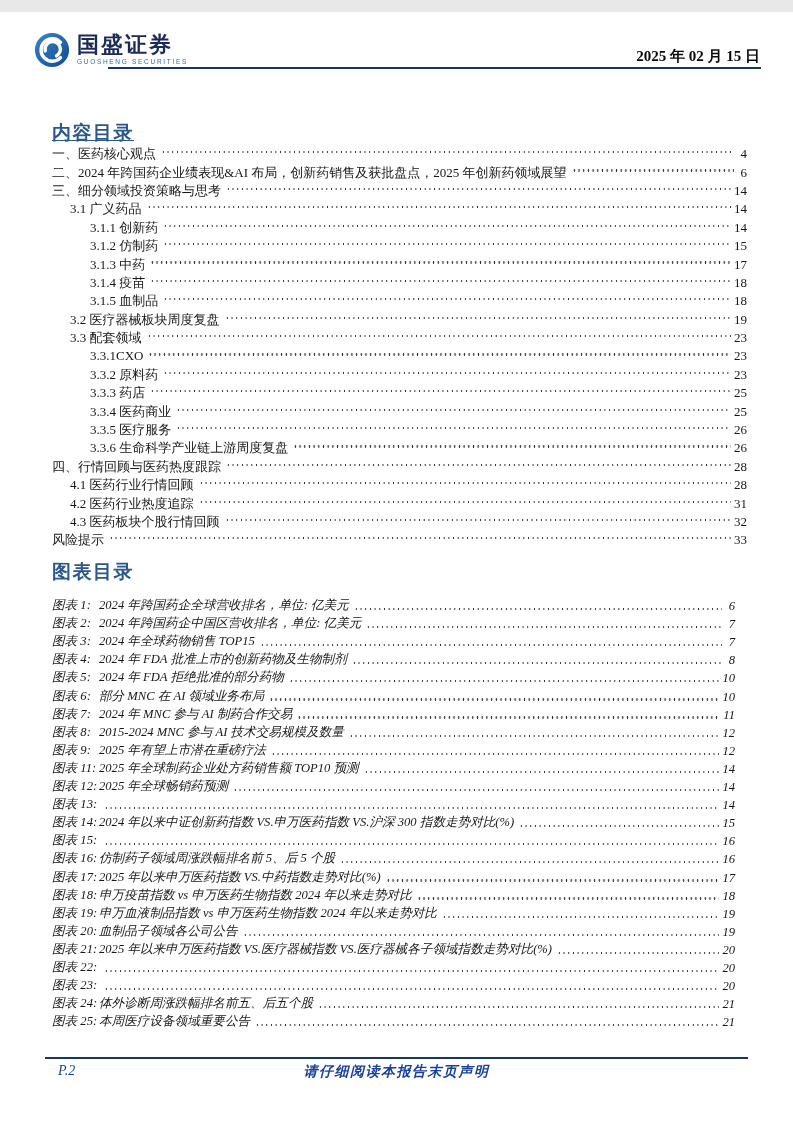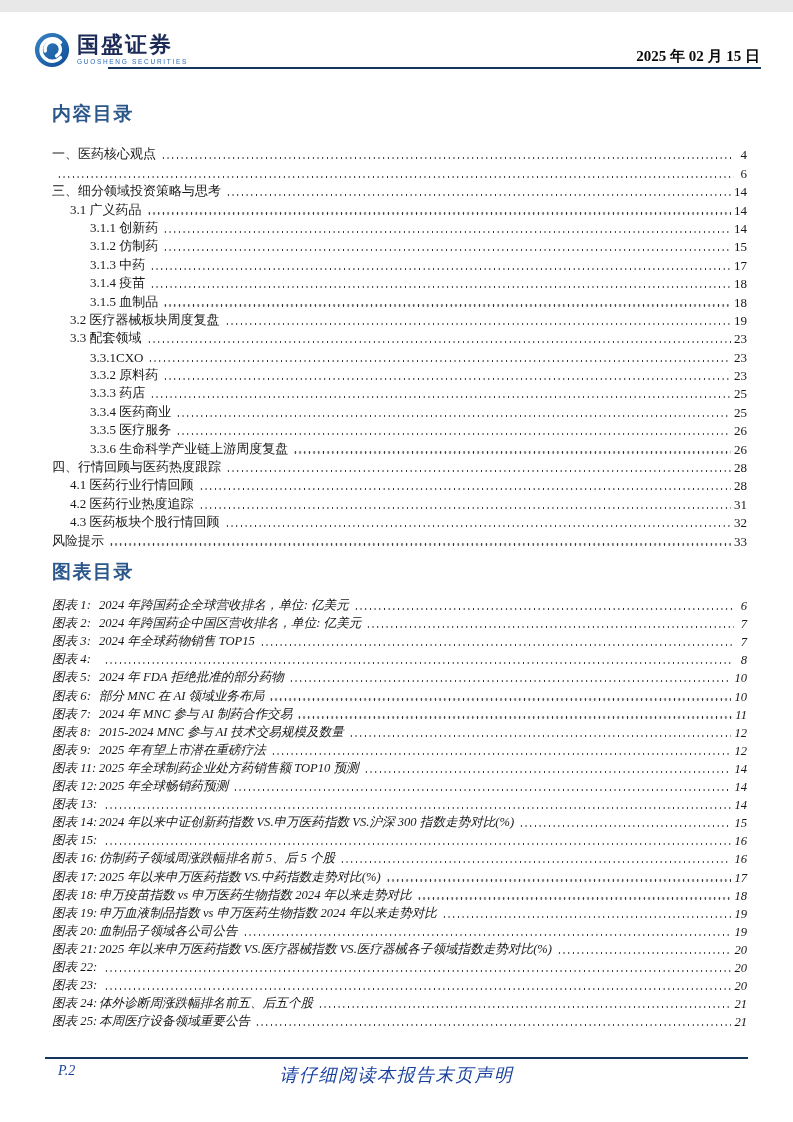--- a/index.html
+++ b/index.html
@@ -13,45 +13,45 @@
   .logo-mark svg{display:block;}
   .logo-text{display:flex;flex-direction:column;line-height:1;}
   .brand{font-size:22px;font-weight:bold;color:#1b2a56;letter-spacing:2px;}
   .brand-sub{font-size:6.5px;color:#2a6bb5;letter-spacing:1.7px;margin-top:3px;
     font-family:"Liberation Sans","DejaVu Sans",sans-serif;}
   .date{position:absolute;right:33px;top:35px;font-size:15px;font-weight:bold;color:#0a0a0a;}
   .header-rule{position:absolute;left:108px;right:32px;top:55px;border-top:2px solid #17365d;}
   
   .section-title{position:absolute;left:52px;font-size:19px;font-weight:bold;
     color:#2b578a;letter-spacing:1.5px;}
-  .toc-title-pos{top:89px;}
+  .toc-title-pos{top:108px;text-decoration:underline;}
   .fig-title-pos{top:547px;}
   
   .toc-list{position:absolute;left:52px;right:46px;top:133px;}
-  .toc-row{display:flex;align-items:flex-end;height:18.4px;font-size:13px;color:#171717;}
+  .toc-row{display:flex;align-items:center;height:18.4px;font-size:13px;color:#171717;}
   .lvl1{padding-left:0;}
   .lvl2{padding-left:18px;}
   .lvl3{padding-left:38px;}
   .row-label{white-space:nowrap;}
   .leader{flex:1 1 auto;margin:0 3px 4px 5px;height:2.2px;
     background-image:radial-gradient(circle,#2b2b2b 0.8px,rgba(0,0,0,0) 1.05px);
     background-size:4.7px 2.2px;background-repeat:repeat-x;background-position:left center;}
   .page-num{white-space:nowrap;min-width:10px;text-align:right;}
   
-  .fig-list{position:absolute;left:52px;right:46px;top:584px;}
+  .fig-list{position:absolute;left:52px;right:58px;top:584px;}
   .fig-row{display:flex;align-items:flex-end;height:18.1px;font-size:12.6px;
     font-style:italic;color:#171717;}
   .fig-label{min-width:47px;white-space:nowrap;}
   .fig-name{white-space:nowrap;}
   
   .footer-rule{position:absolute;left:45px;right:45px;top:1045px;border-top:2px solid #17365d;}
   .footer-page{position:absolute;left:58px;top:1051px;font-size:14px;font-weight:normal;
     font-style:italic;color:#19409e;}
   .footer-disclaimer{position:absolute;left:0;right:0;top:1051px;text-align:center;
-    font-size:18px;font-weight:normal;font-style:italic;color:#19409e;letter-spacing:1.5px;}
+    font-size:14px;font-weight:bold;font-style:italic;color:#19409e;letter-spacing:1.5px;}
 </style>
 </head>
 <body>
 
 <div class="page">
 
   <div class="logo">
     <span class="logo-mark">
       <svg width="36" height="36" viewBox="0 0 40 40">
         <defs>
@@ -74,20 +74,21 @@
   <div class="header-rule"></div>
 
   <div class="section-title toc-title-pos">内容目录</div>
   <div class="toc-list" id="toc-list">
       <div class="toc-row lvl1">
         <span class="row-label">一、医药核心观点</span>
         <span class="leader"></span>
         <span class="page-num">4</span>
       </div>
       <div class="toc-row lvl1">
+        <span class="row-label">二、2024 年跨国药企业绩表现&amp;AI 布局，创新药销售及获批盘点，2025 年创新药领域展望</span>
         <span class="leader"></span>
         <span class="page-num">6</span>
       </div>
       <div class="toc-row lvl1">
         <span class="row-label">三、细分领域投资策略与思考</span>
         <span class="leader"></span>
         <span class="page-num">14</span>
       </div>
       <div class="toc-row lvl2">
         <span class="row-label">3.1 广义药品</span>
@@ -201,20 +202,21 @@
         <span class="page-num">7</span>
       </div>
       <div class="fig-row">
         <span class="fig-label">图表 3:</span>
         <span class="fig-name">2024 年全球药物销售 TOP15</span>
         <span class="leader"></span>
         <span class="page-num">7</span>
       </div>
       <div class="fig-row">
         <span class="fig-label">图表 4:</span>
+        <span class="fig-name">2024 年 FDA 批准上市的创新药物及生物制剂</span>
         <span class="leader"></span>
         <span class="page-num">8</span>
       </div>
       <div class="fig-row">
         <span class="fig-label">图表 5:</span>
         <span class="fig-name">2024 年 FDA 拒绝批准的部分药物</span>
         <span class="leader"></span>
         <span class="page-num">10</span>
       </div>
       <div class="fig-row">

